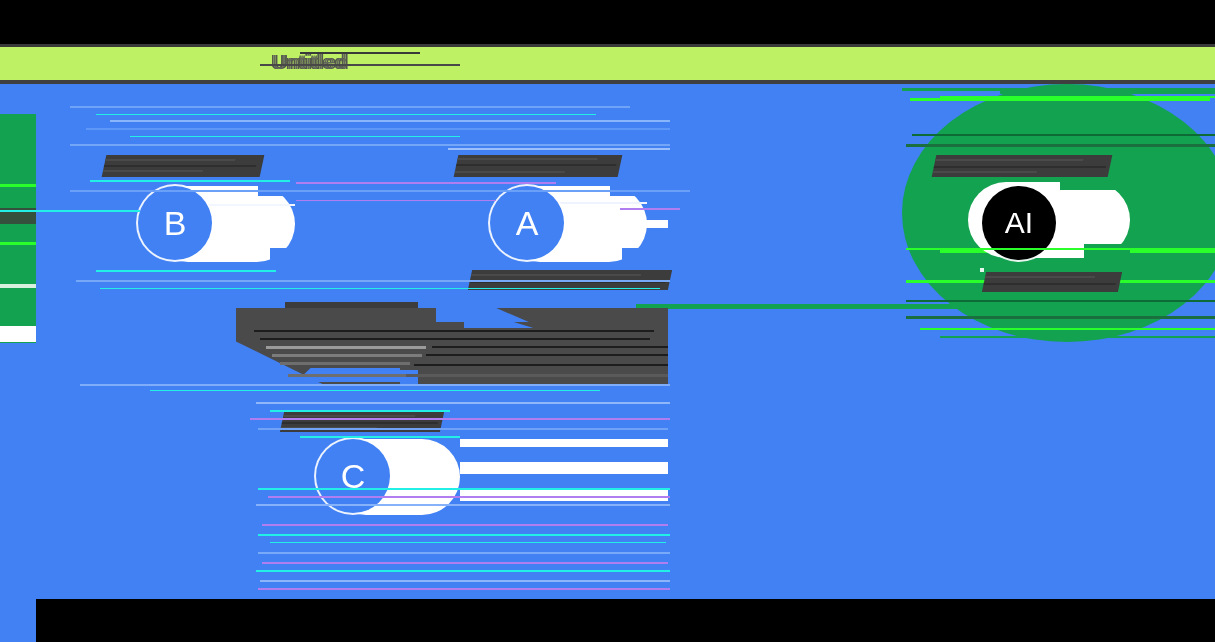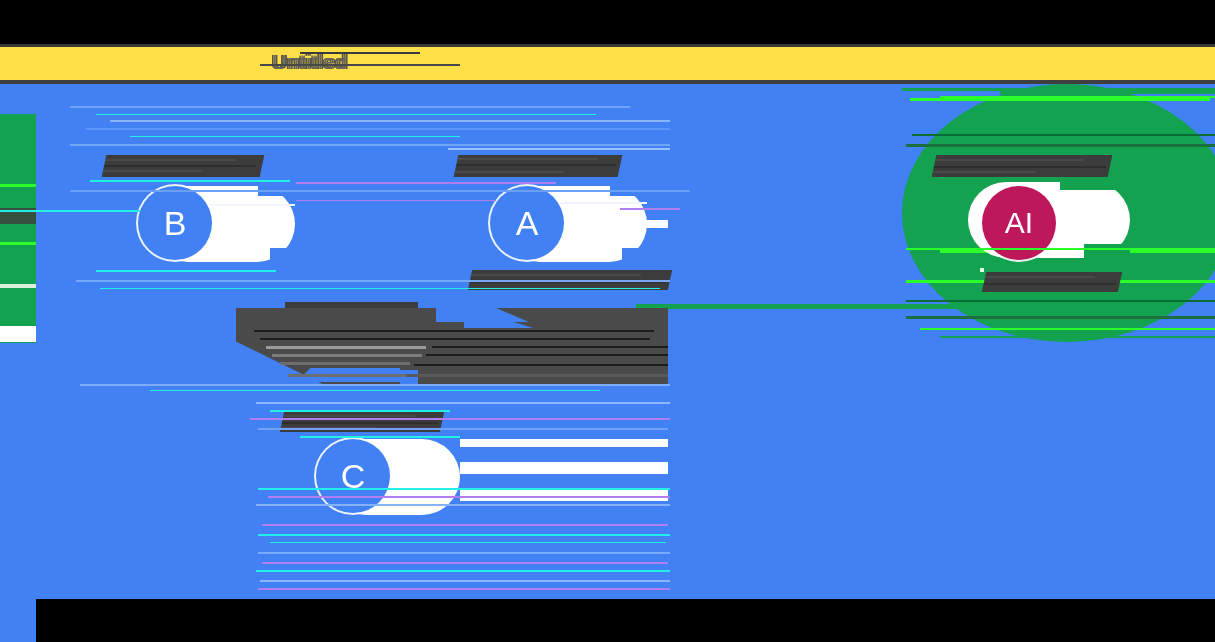--- a/index.html
+++ b/index.html
@@ -4,40 +4,40 @@
 <style>
   html,body{margin:0;padding:0;background:#000;}
   body{width:1215px;height:642px;overflow:hidden;font-family:"Liberation Sans",sans-serif;}
 
   #stage{position:relative;width:1215px;height:642px;background:#000;overflow:hidden;}
 
   
   .black-strip{position:absolute;left:0;top:0;width:1215px;height:44px;background:#000;}
 
   
-  .header-bar{position:absolute;left:0;top:44px;width:1215px;height:52px;background:#fde047;overflow:hidden;}
+  .header-bar{position:absolute;left:0;top:44px;width:1215px;height:52px;background:#bef264;overflow:hidden;}
   .header-title{position:absolute;left:272px;top:7px;width:160px;height:24px;
       color:#5d5d5d;font-size:20px;letter-spacing:1px;white-space:nowrap;overflow:hidden;
       text-shadow:2px 0 0 #4a4a4a,-2px 0 0 #4a4a4a;opacity:.92;}
   .header-glitch{position:absolute;background:#414141;}
 
   
   .canvas{position:absolute;left:0;top:84px;width:1215px;height:515px;background:#4181f4;overflow:hidden;}
 
   
   .bottom-strip{position:absolute;left:0;top:599px;width:1215px;height:43px;background:#000;}
   .bottom-blue{position:absolute;left:0;top:599px;width:36px;height:43px;background:#4181f4;}
 
   
   .left-green{position:absolute;left:-28px;top:30px;width:64px;height:229px;background:#13a24f;}
   .pill{position:absolute;background:#fff;border-radius:999px;}
   .circle{position:absolute;border-radius:50%;display:flex;align-items:center;justify-content:center;
       color:#fff;font-size:34px;font-weight:400;box-shadow:0 0 0 2px rgba(255,255,255,.9);}
   .circle.blue{background:#4181f4;}
-  .circle.green{background:#be185d;}
+  .circle.green{background:#000000;}
 
   
   .tbar{position:absolute;background:#3c3c3c;overflow:hidden;}
   .tbar .sl{position:absolute;left:0;height:2px;background:#4a4a4a;}
   .tbar .slk{position:absolute;left:0;height:2px;background:#2e2e2e;}
   .tbar.skew{transform:skewX(-12deg);}
 
   
   .conn{position:absolute;height:6px;}
   .conn.dark{background:#3c3c3c;}

